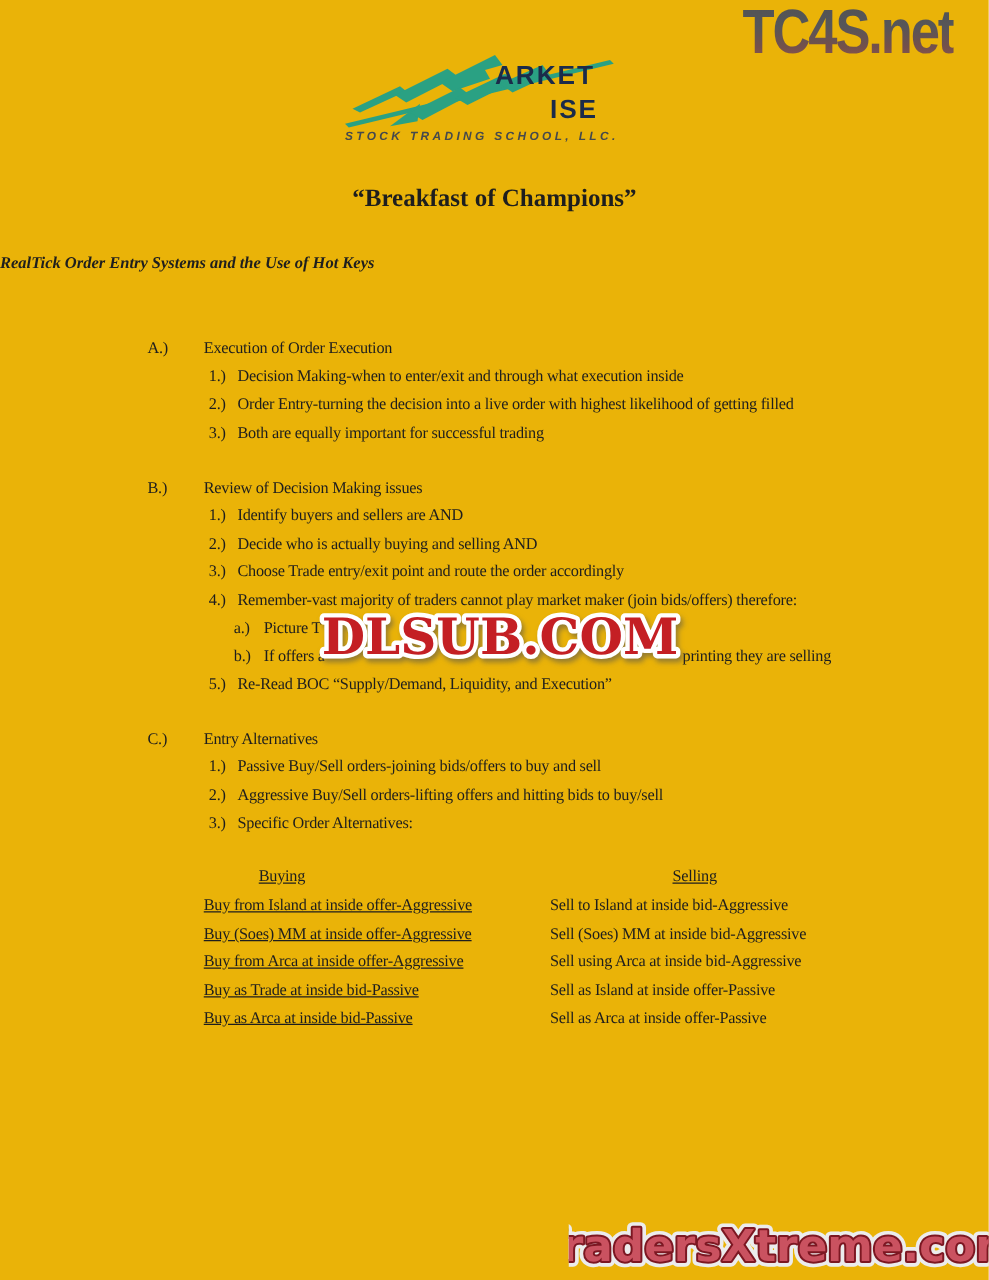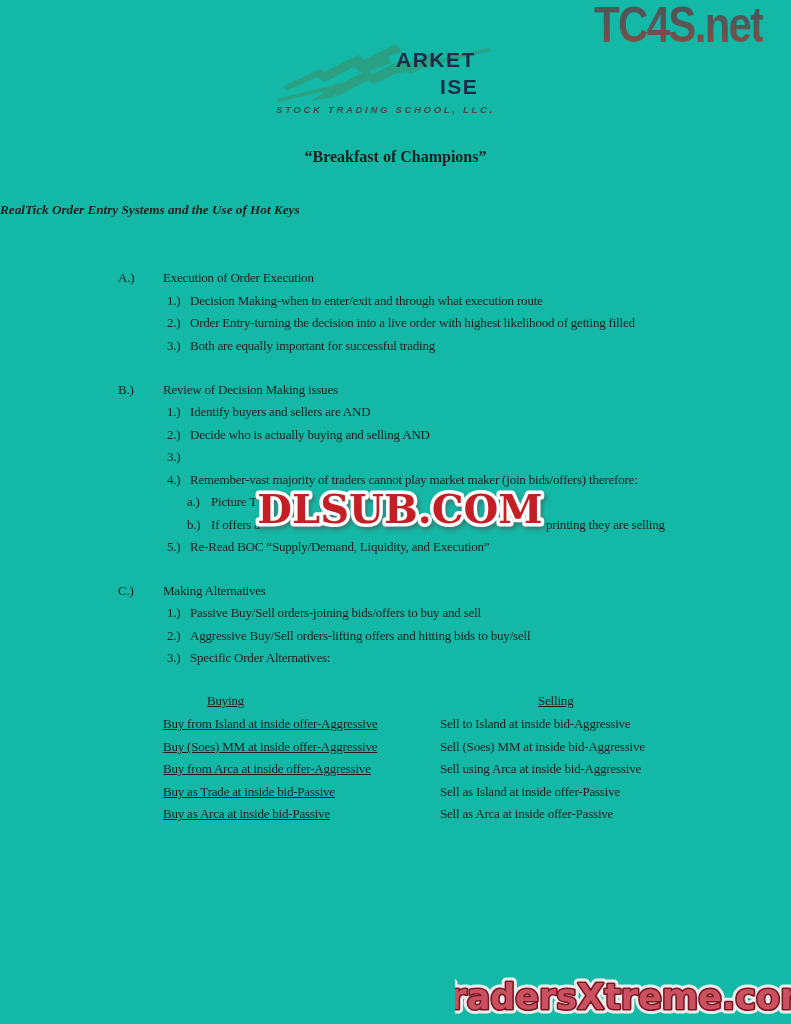--- a/index.html
+++ b/index.html
@@ -1,20 +1,20 @@
 <!DOCTYPE html>
 <html><head>
 <meta charset="utf-8">
 <style>
   html,body{margin:0;padding:0;}
   body{
     width:791px;height:1024px;position:relative;background:#ffffff;
     font-family:"Liberation Serif", serif;color:#1e1e1e;overflow:hidden;
   }
-  .page{position:absolute;inset:0;background:#14b8a6;}
+  .page{position:absolute;inset:0;background:#eab308;}
 
   
   .tc4s{
     position:absolute;left:594px;top:-4px;
     font-family:"Liberation Sans", sans-serif;font-weight:bold;
     font-size:50px;letter-spacing:-2px;white-space:nowrap;
     transform:scaleX(.84);transform-origin:left top;
     background:linear-gradient(#515153 0%,#565658 42%,#74504b 72%,#9a584e 100%);
     -webkit-background-clip:text;background-clip:text;color:transparent;
   }
@@ -23,21 +23,21 @@
   .logo-svg{position:absolute;left:276px;top:40px;}
   .school{
     position:absolute;left:276px;top:104px;width:216px;
     font-family:"Liberation Sans", sans-serif;font-weight:bold;
     font-size:9.5px;letter-spacing:2.7px;color:#45494d;white-space:nowrap;font-style:italic;
   }
 
   
   .doc-title{
     position:absolute;top:148px;left:0;width:100%;text-align:center;
-    font-size:16px;font-weight:bold;
+    font-size:20px;font-weight:bold;
   }
   .doc-subtitle{
     position:absolute;top:202px;left:0;width:100%;text-align:left;
     font-size:13.2px;font-weight:bold;font-style:italic;
   }
 
   
   .ln{position:absolute;left:0;width:100%;height:18px;font-size:13px;letter-spacing:-0.2px;white-space:nowrap;}
   .ln span{position:absolute;top:0;}
   .slbl{left:118px;}
@@ -102,21 +102,21 @@
 
   <div class="doc-title">“Breakfast of Champions”</div>
   <div class="doc-subtitle">RealTick Order Entry Systems and the Use of Hot Keys</div>
 
   <div class="ln" style="top:270px">
     <span class="slbl">A.)</span>
     <span class="shdg">Execution of Order Execution</span>
   </div>
   <div class="ln" style="top:293px">
     <span class="inum">1.)</span>
-    <span class="itxt">Decision Making-when to enter/exit and through what execution route</span>
+    <span class="itxt">Decision Making-when to enter/exit and through what execution inside</span>
   </div>
   <div class="ln" style="top:315px">
     <span class="inum">2.)</span>
     <span class="itxt">Order Entry-turning the decision into a live order with highest likelihood of getting filled</span>
   </div>
   <div class="ln" style="top:338px">
     <span class="inum">3.)</span>
     <span class="itxt">Both are equally important for successful trading</span>
   </div>
 
@@ -127,20 +127,21 @@
   <div class="ln" style="top:404px">
     <span class="inum">1.)</span>
     <span class="itxt">Identify buyers and sellers are AND</span>
   </div>
   <div class="ln" style="top:427px">
     <span class="inum">2.)</span>
     <span class="itxt">Decide who is actually buying and selling AND</span>
   </div>
   <div class="ln" style="top:449px">
     <span class="inum">3.)</span>
+    <span class="itxt">Choose Trade entry/exit point and route the order accordingly</span>
   </div>
   <div class="ln" style="top:472px">
     <span class="inum">4.)</span>
     <span class="itxt">Remember-vast majority of traders cannot play market maker (join bids/offers) therefore:</span>
   </div>
   <div class="ln" style="top:494px">
     <span class="snum">a.)</span>
     <span class="stxt">Picture T</span>
   </div>
   <div class="ln" style="top:517px">
@@ -148,21 +149,21 @@
     <span class="stxt">If offers a</span>
     <span class="bfrag">printing they are selling</span>
   </div>
   <div class="ln" style="top:539px">
     <span class="inum">5.)</span>
     <span class="itxt">Re-Read BOC “Supply/Demand, Liquidity, and Execution”</span>
   </div>
 
   <div class="ln" style="top:583px">
     <span class="slbl">C.)</span>
-    <span class="shdg">Making Alternatives</span>
+    <span class="shdg">Entry Alternatives</span>
   </div>
   <div class="ln" style="top:605px">
     <span class="inum">1.)</span>
     <span class="itxt">Passive Buy/Sell orders-joining bids/offers to buy and sell</span>
   </div>
   <div class="ln" style="top:628px">
     <span class="inum">2.)</span>
     <span class="itxt">Aggressive Buy/Sell orders-lifting offers and hitting bids to buy/sell</span>
   </div>
   <div class="ln" style="top:650px">

